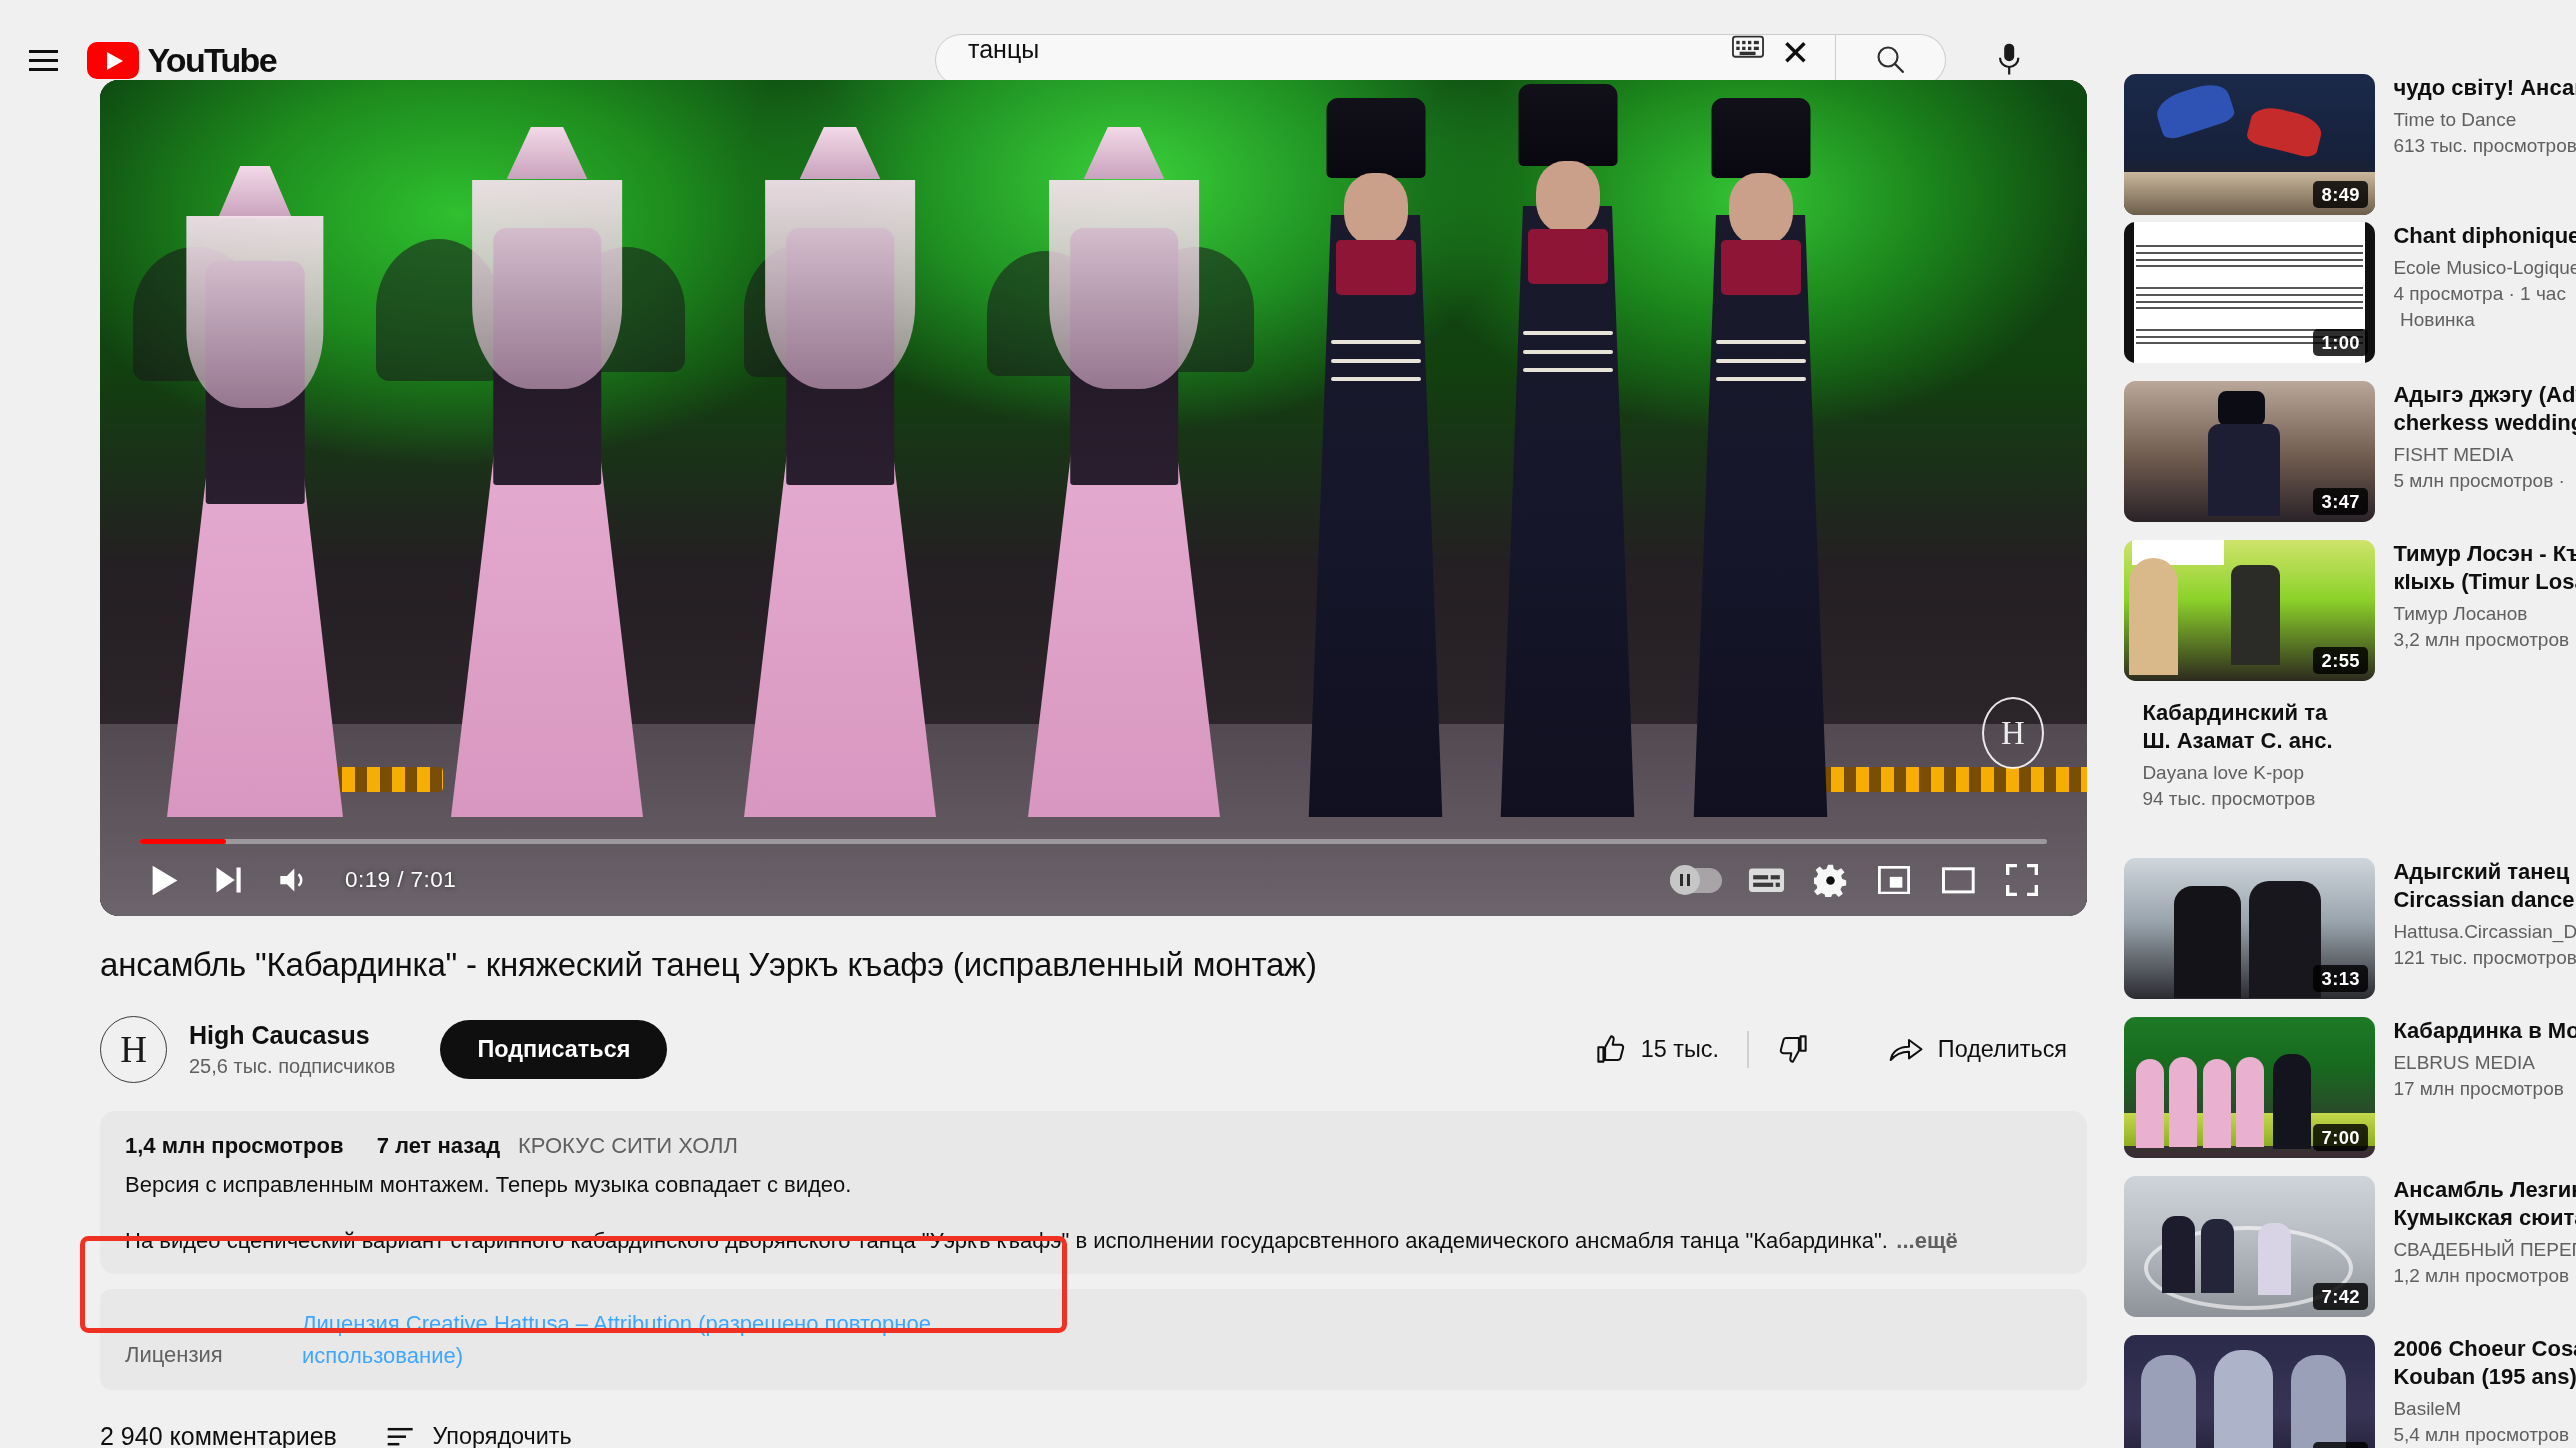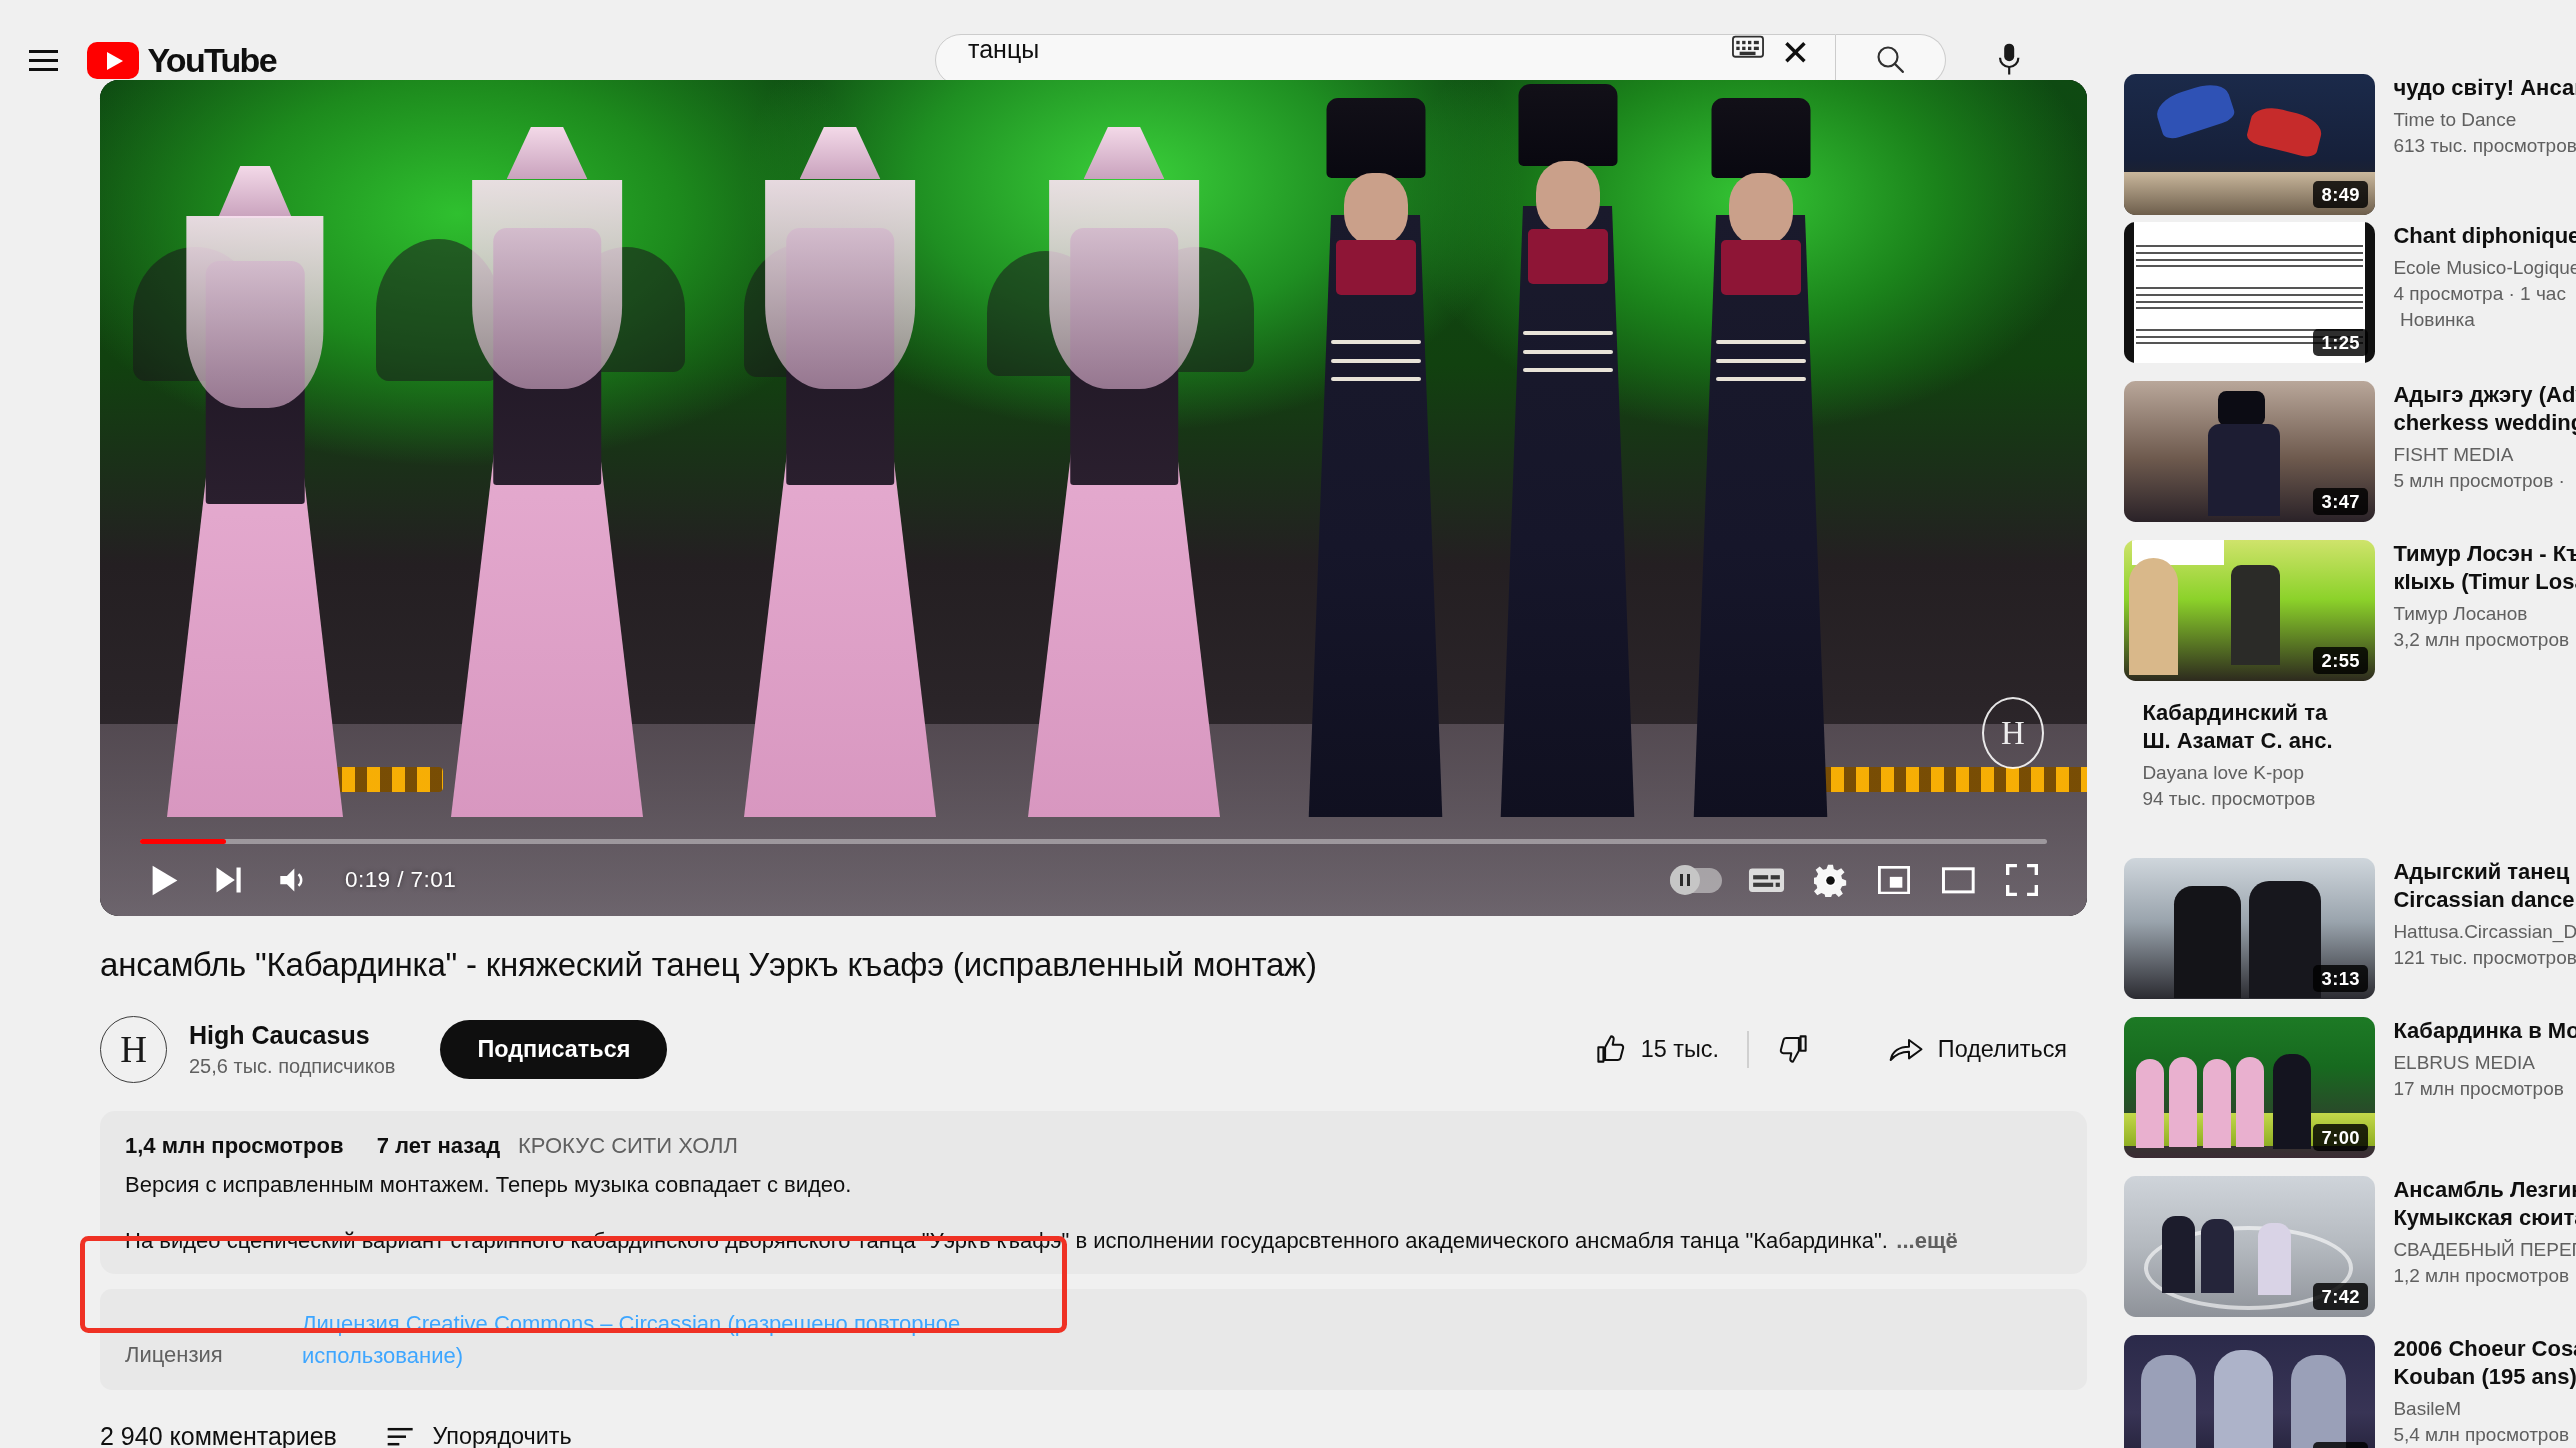--- a/index.html
+++ b/index.html
@@ -533,21 +533,21 @@
       <span id="desc-venue">КРОКУС СИТИ ХОЛЛ</span>
     </div>
     <div id="desc-line1">Версия с исправленным монтажем. Теперь музыка совпадает с видео.</div>
     <div id="desc-line2">
       <span>На видео сценический вариант старинного кабардинского дворянского танца "Уэркъ къафэ" в исполнении государсвтенного академического ансмабля танца "Кабардинка".</span><span id="desc-more">...ещё</span>
     </div>
   </div>
 
   <div id="license-row">
     <div id="license-label">Лицензия</div>
-    <div id="license-link">Лицензия Creative Commons – Circassian (разрешено повторное использование)</div>
+    <div id="license-link">Лицензия Creative Hattusa – Attribution (разрешено повторное использование)</div>
   </div>
 
   <div id="comments-header">
     <div id="comments-count">2 940 комментариев</div>
     <div id="sort-btn">
       <svg width="30" height="23.4" viewBox="0 0 36 28">
         <line x1="2" y1="5" x2="32" y2="5" stroke="#0f0f0f" stroke-width="3"></line>
         <line x1="2" y1="14" x2="24" y2="14" stroke="#0f0f0f" stroke-width="3"></line>
         <line x1="2" y1="23" x2="16" y2="23" stroke="#0f0f0f" stroke-width="3"></line>
       </svg>
@@ -583,21 +583,21 @@
         <div class="staff-line" style="top:30px;"></div>
       <div class="staff-line" style="top:37px;"></div>
         <div class="staff-line" style="top:43px;"></div>
       <div class="staff-line" style="top:65px;"></div>
         <div class="staff-line" style="top:72px;"></div>
       <div class="staff-line" style="top:79px;"></div>
         <div class="staff-line" style="top:85px;"></div>
       <div class="staff-line" style="top:107px;"></div>
         <div class="staff-line" style="top:114px;"></div>
       <div class="staff-line" style="top:120px;"></div>
-      <div class="side-dur">1:25</div>
+      <div class="side-dur">1:00</div>
     </div>
     <div class="side-meta">
       <div class="side-title">Chant diphonique.</div>
       <div class="side-channel">Ecole Musico-Logique</div>
       <div class="side-views">4 просмотра  · 1 час</div>
       <div class="side-new">Новинка</div>
     </div>
   </div>
 
   <div class="side-item" style="top:381px;">

